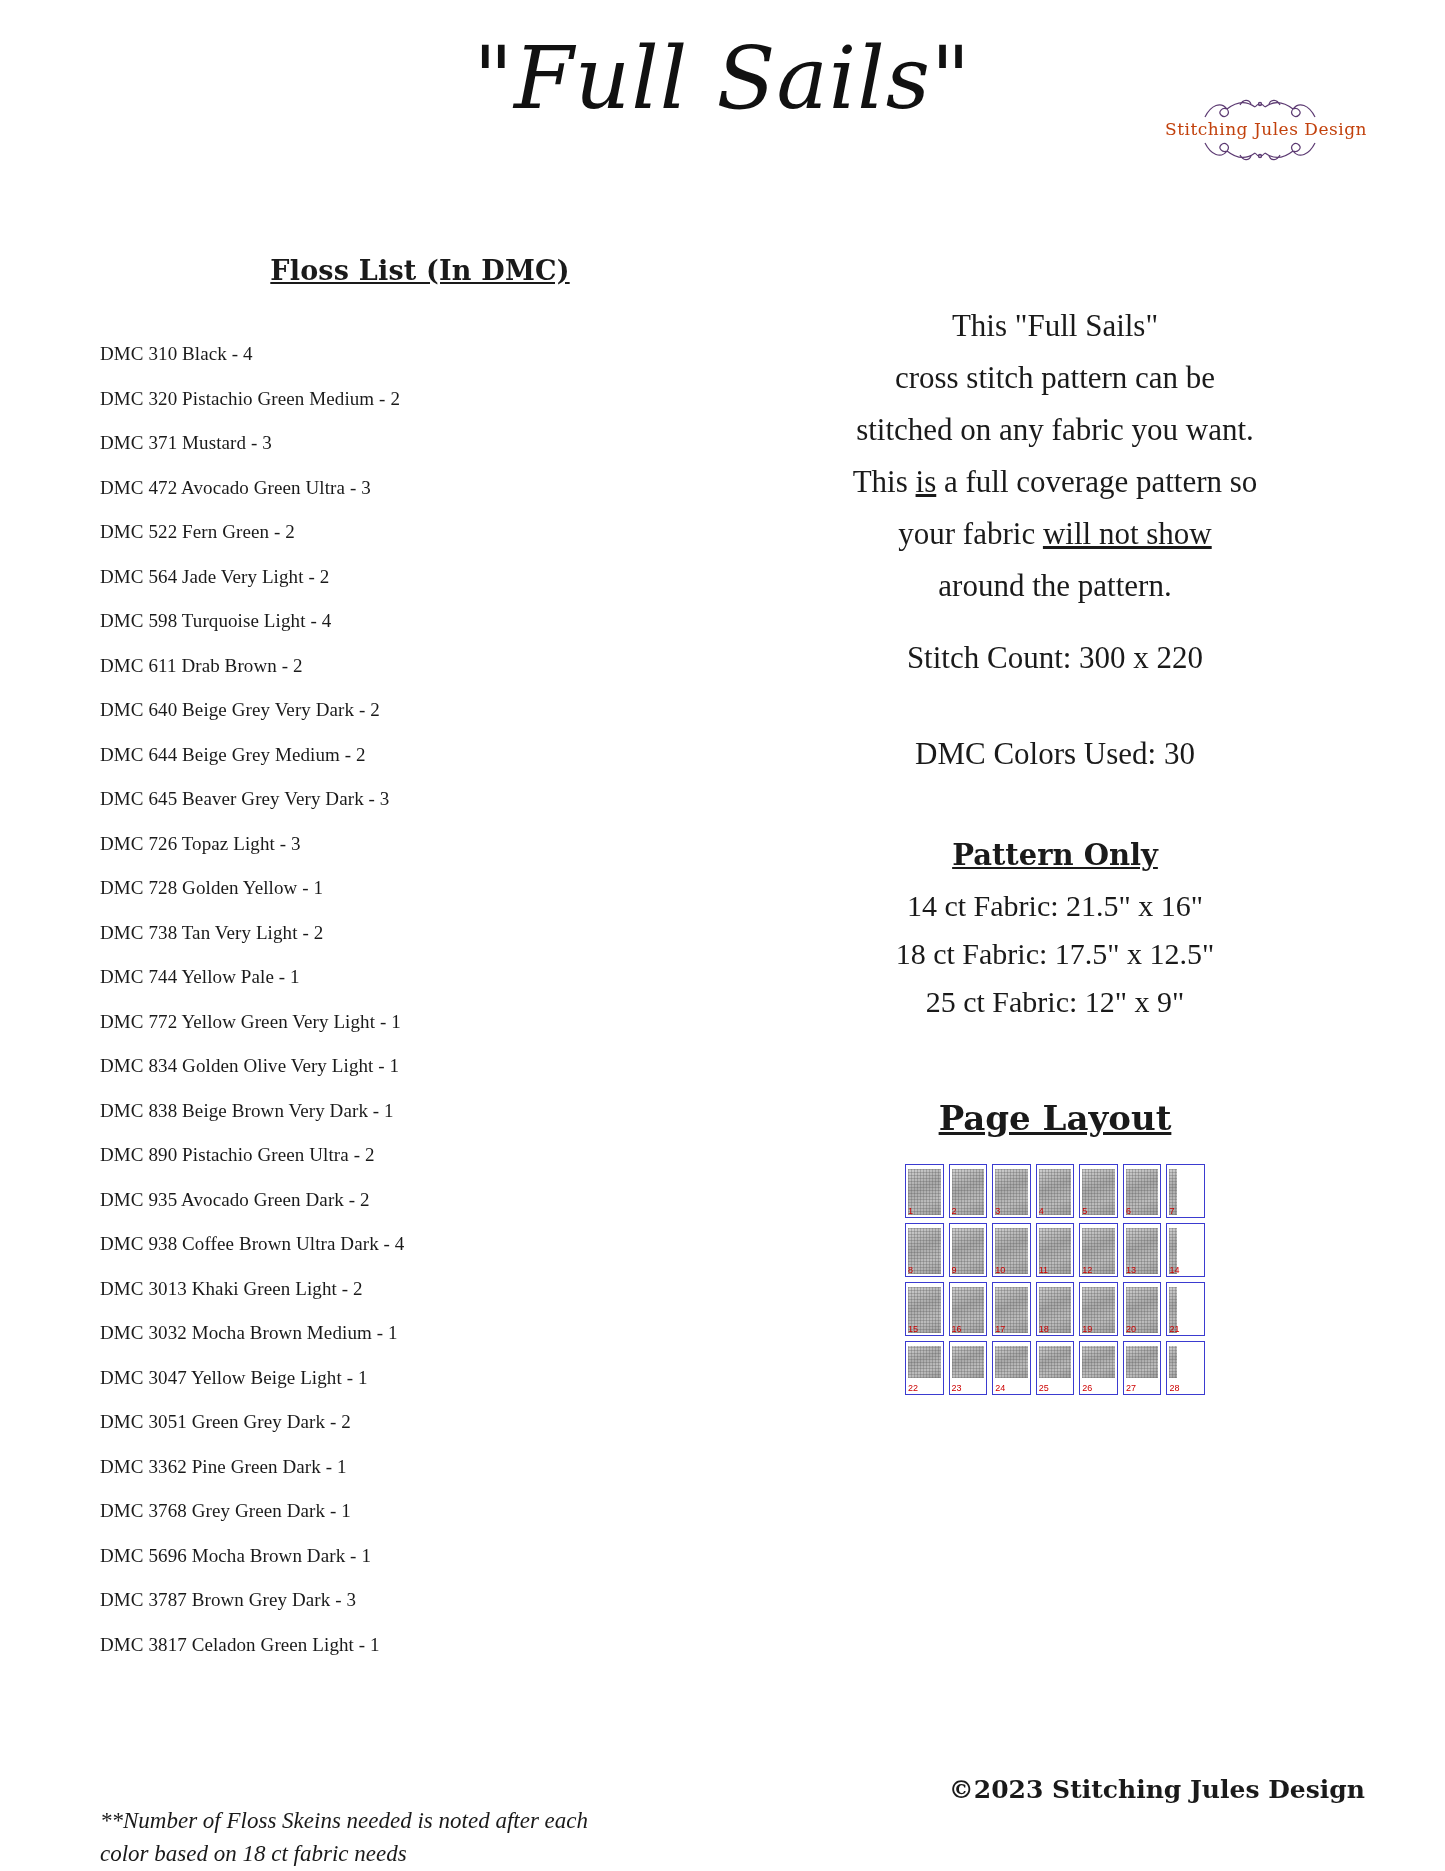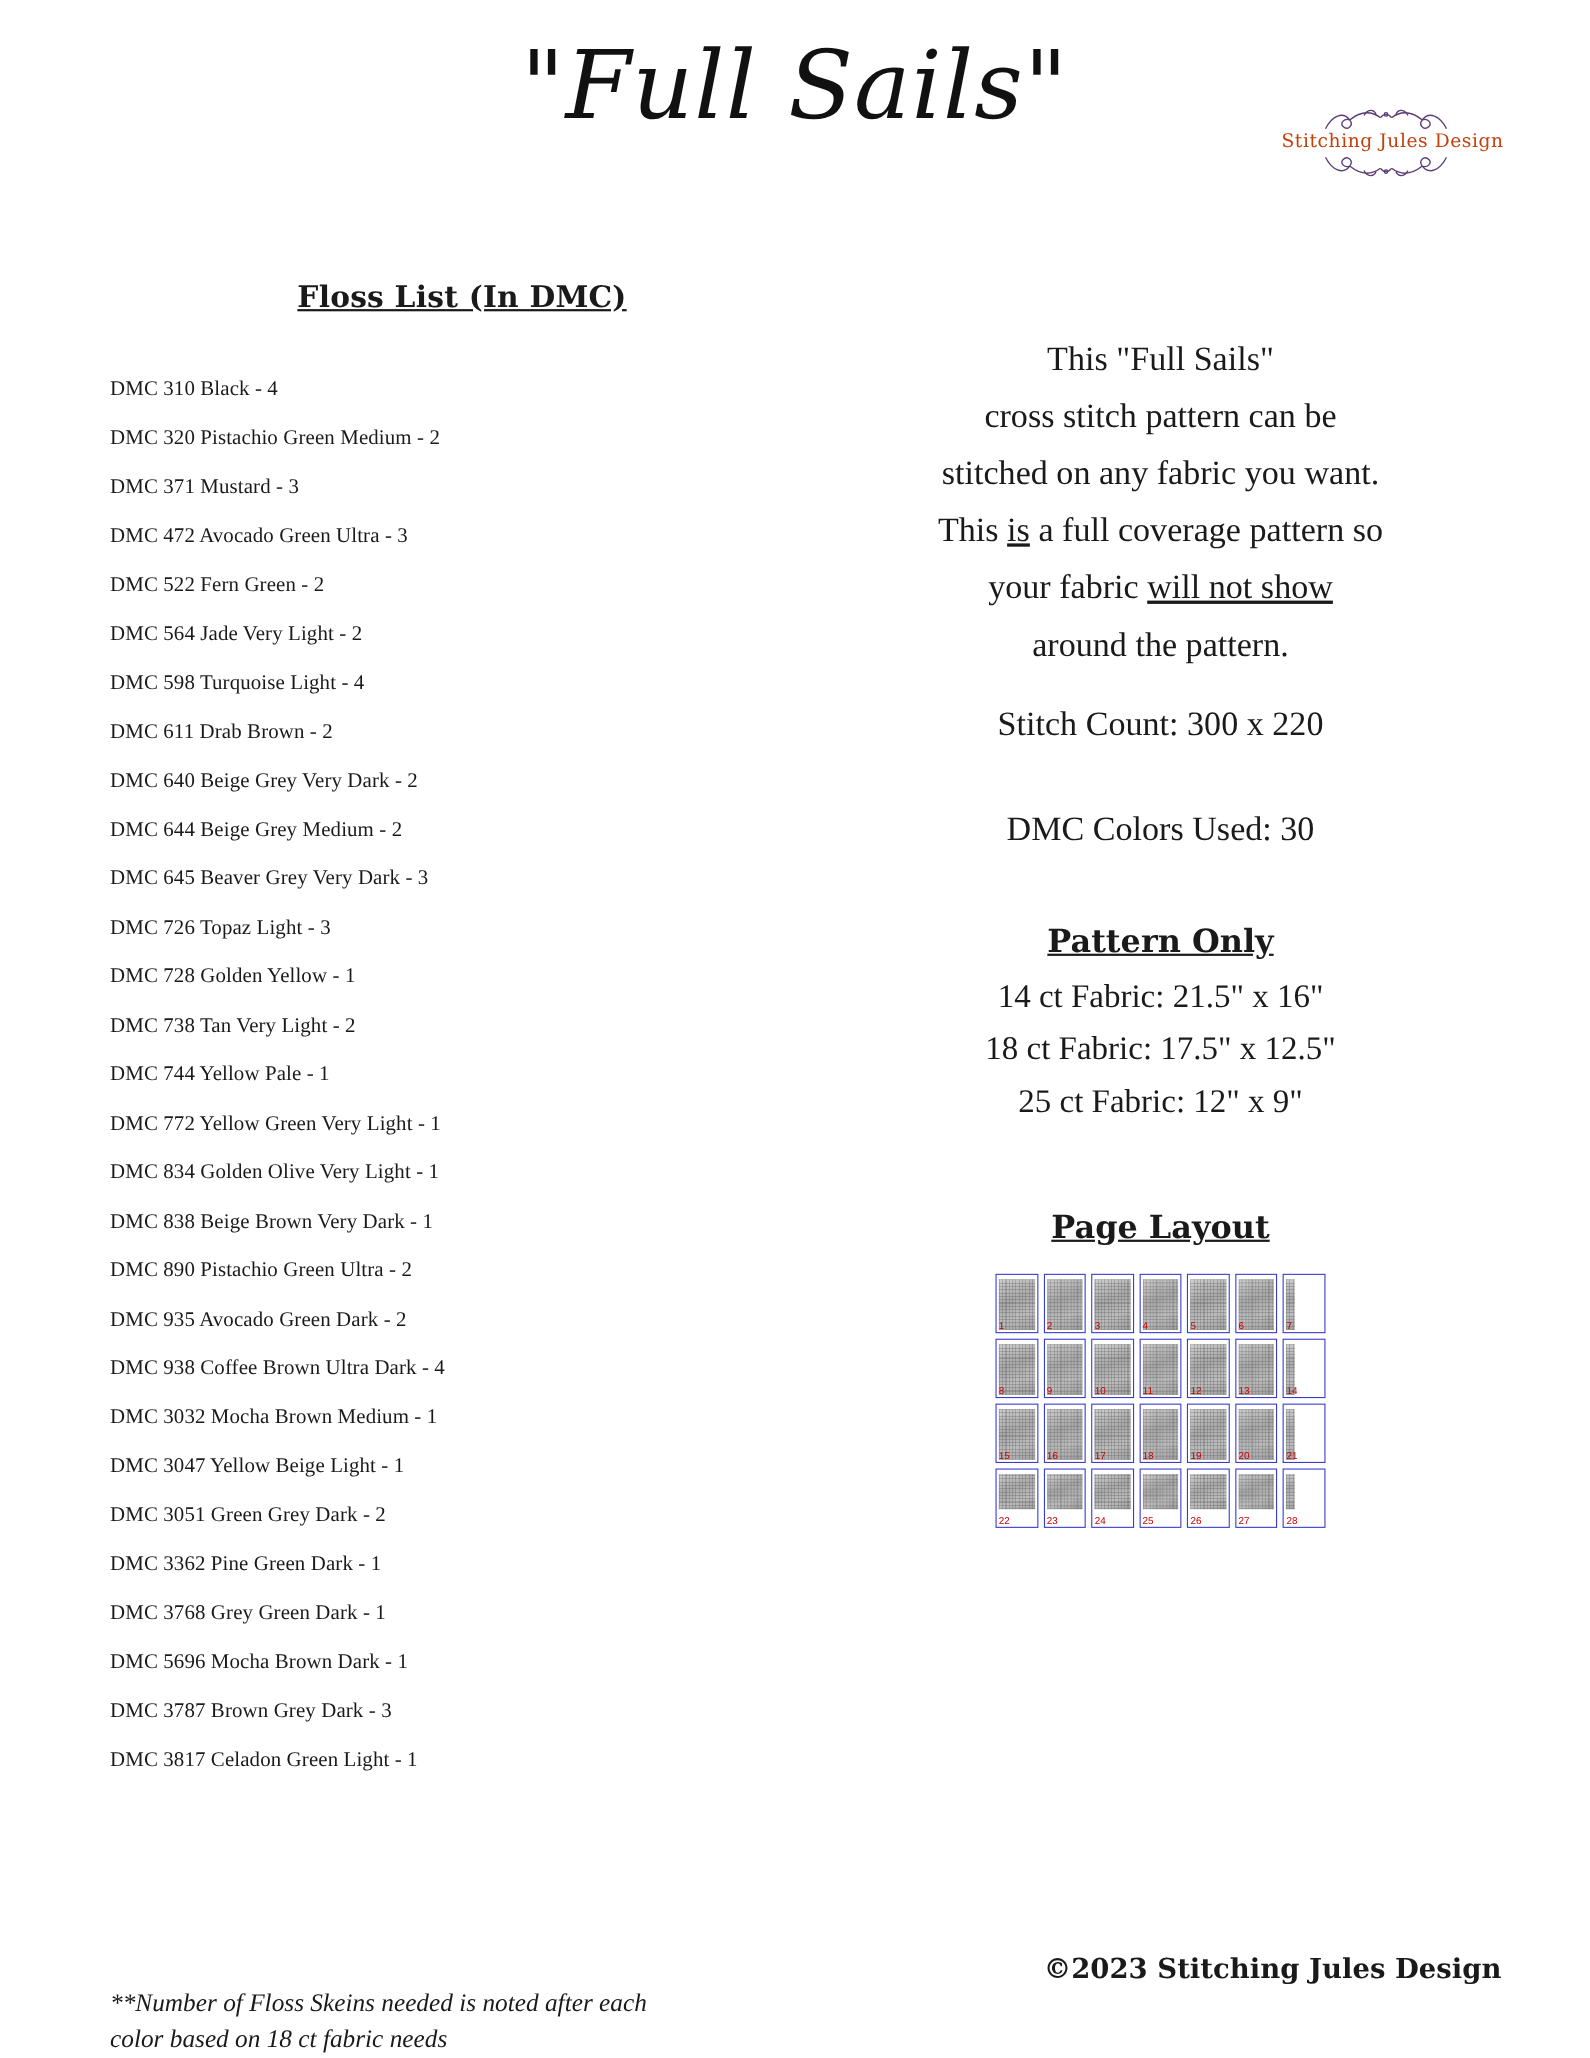--- a/index.html
+++ b/index.html
@@ -130,21 +130,21 @@
   .fabric-line {
     font-size: 30px;
     line-height: 48px;
     margin: 0;
   }
   .fabric-line.first { margin-top: 10px; }
 
   .layout-heading {
     font-family: "DejaVu Serif", serif;
     font-weight: bold;
-    font-size: 29px;
+    font-size: 34px;
     text-decoration: underline;
     margin: 72px 0 0 0;
   }
 
   
   .layout-grid {
     margin: 26px auto 0 auto;
     width: 300px;
     display: flex;
     flex-direction: column;
@@ -260,20 +260,21 @@
       <li>DMC 726 Topaz Light - 3</li>
       <li>DMC 728 Golden Yellow - 1</li>
       <li>DMC 738 Tan Very Light - 2</li>
       <li>DMC 744 Yellow Pale - 1</li>
       <li>DMC 772 Yellow Green Very Light - 1</li>
       <li>DMC 834 Golden Olive Very Light - 1</li>
       <li>DMC 838 Beige Brown Very Dark - 1</li>
       <li>DMC 890 Pistachio Green Ultra - 2</li>
       <li>DMC 935 Avocado Green Dark - 2</li>
       <li>DMC 938 Coffee Brown Ultra Dark - 4</li>
+      <li>DMC 3013 Khaki Green Light - 2</li>
       <li>DMC 3032 Mocha Brown Medium - 1</li>
       <li>DMC 3047 Yellow Beige Light - 1</li>
       <li>DMC 3051 Green Grey Dark - 2</li>
       <li>DMC 3362 Pine Green Dark - 1</li>
       <li>DMC 3768 Grey Green Dark - 1</li>
       <li>DMC 5696 Mocha Brown Dark - 1</li>
       <li>DMC 3787 Brown Grey Dark - 3</li>
       <li>DMC 3817 Celadon Green Light - 1</li>
     </ul>
   </div>

